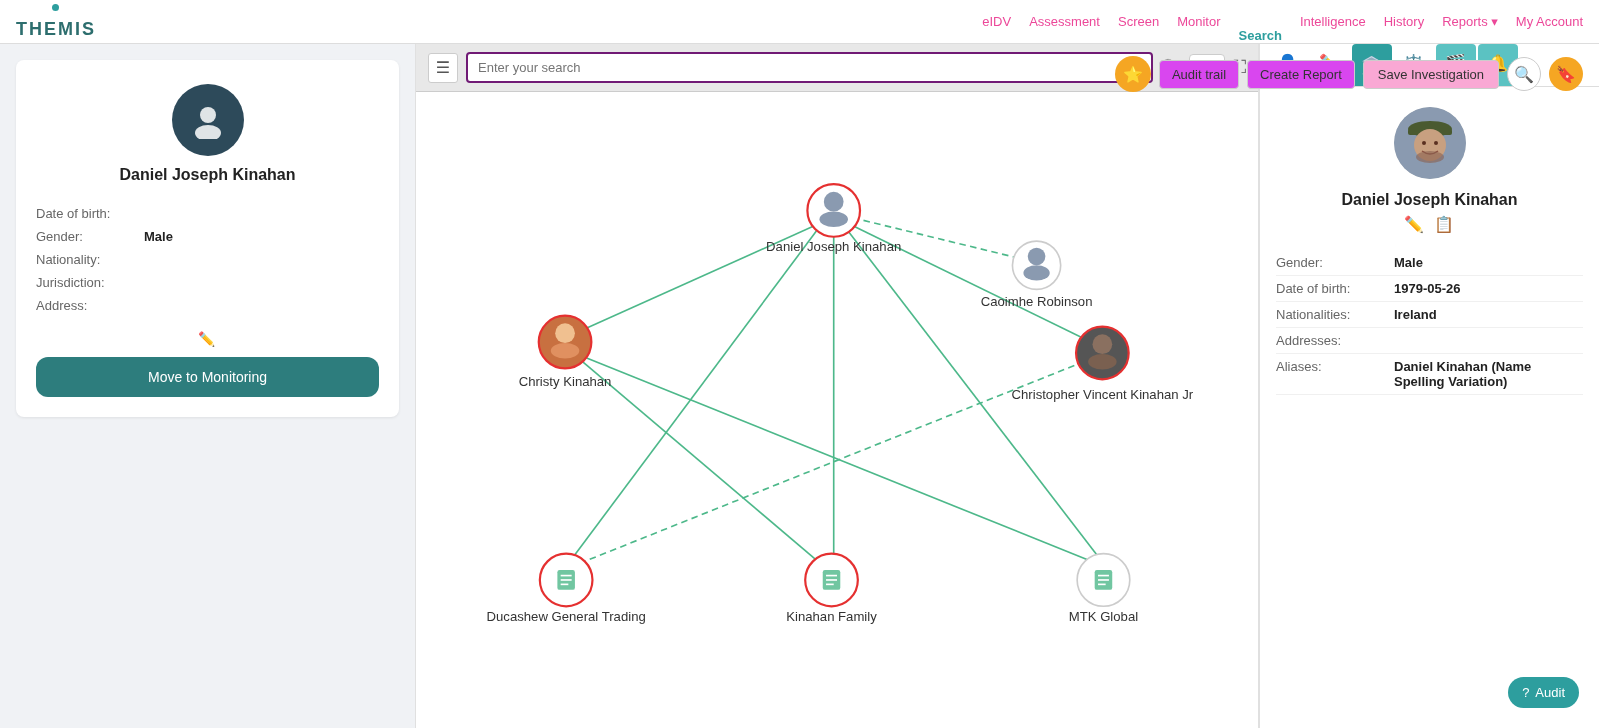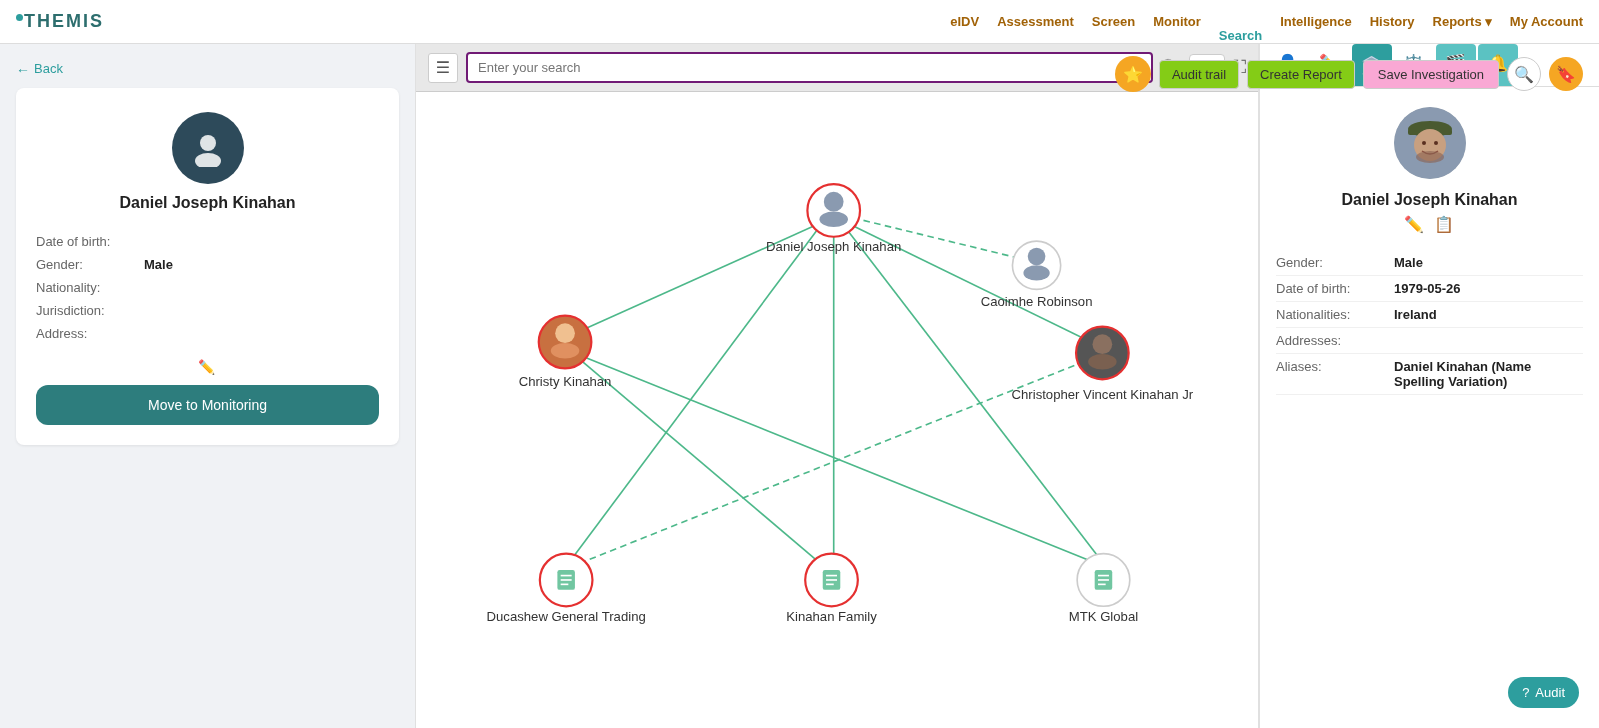--- a/index.html
+++ b/index.html
@@ -12,20 +12,21 @@
       display: flex;
       align-items: center;
       padding: 0 16px;
       height: 44px;
       position: relative;
     }
     .topnav-logo {
       display: flex;
       align-items: center;
       margin-right: auto;
+      flex-direction: column;
     }
     .topnav-logo .logo-text {
       font-size: 18px;
       font-weight: bold;
       color: #2d6e6e;
       letter-spacing: 2px;
     }
     .topnav-logo .logo-dot {
       display: inline-block;
       width: 7px;
@@ -35,23 +36,22 @@
       margin-bottom: 8px;
       margin-right: 1px;
     }
     .topnav-links {
       display: flex;
       align-items: center;
       gap: 18px;
     }
     .topnav-links a {
       text-decoration: none;
-      color: #a16207;
-      font-size: 13px;
-      font-weight: bold;
+      color: #ec4899;
+      font-size: 13px;
     }
     .topnav-links a.active {
       color: #2d9e9e;
       font-weight: bold;
       margin-top: 28px;
     }
     .topnav-links .reports-link {
       display: flex;
       align-items: center;
       gap: 2px;
@@ -106,21 +106,21 @@
       background: #f5a623;
       border: none;
       cursor: pointer;
       display: flex;
       align-items: center;
       justify-content: center;
       color: #fff;
       font-size: 16px;
     }
     .action-bar .btn-outline {
-      background: #84cc16;
+      background: #d946ef;
       border: 1px solid #ccc;
       border-radius: 4px;
       padding: 6px 12px;
       font-size: 13px;
       cursor: pointer;
       color: #333;
     }
     .action-bar .btn-save {
       background: #f9a8d4;
       border: 1px solid #ccc;
@@ -437,21 +437,20 @@
   <button class="btn-outline">Audit trail</button>
   <button class="btn-outline">Create Report</button>
   <button class="btn-save">Save Investigation</button>
   <button class="btn-search-icon">🔍</button>
   <button class="btn-bookmark-icon">🔖</button>
 </div>
 
 <div class="main-layout">
 
   <div class="left-panel">
-    <a class="back-link">Back</a>
 
     <div class="person-card">
       <div class="person-avatar">
         <svg width="38" height="38" viewBox="0 0 38 38" fill="none">
           <circle cx="19" cy="14" r="8" fill="#fff" opacity="0.85"></circle>
           <ellipse cx="19" cy="32" rx="13" ry="8" fill="#fff" opacity="0.85"></ellipse>
         </svg>
       </div>
       <div class="person-name">Daniel Joseph Kinahan</div>
       <div class="person-details">

